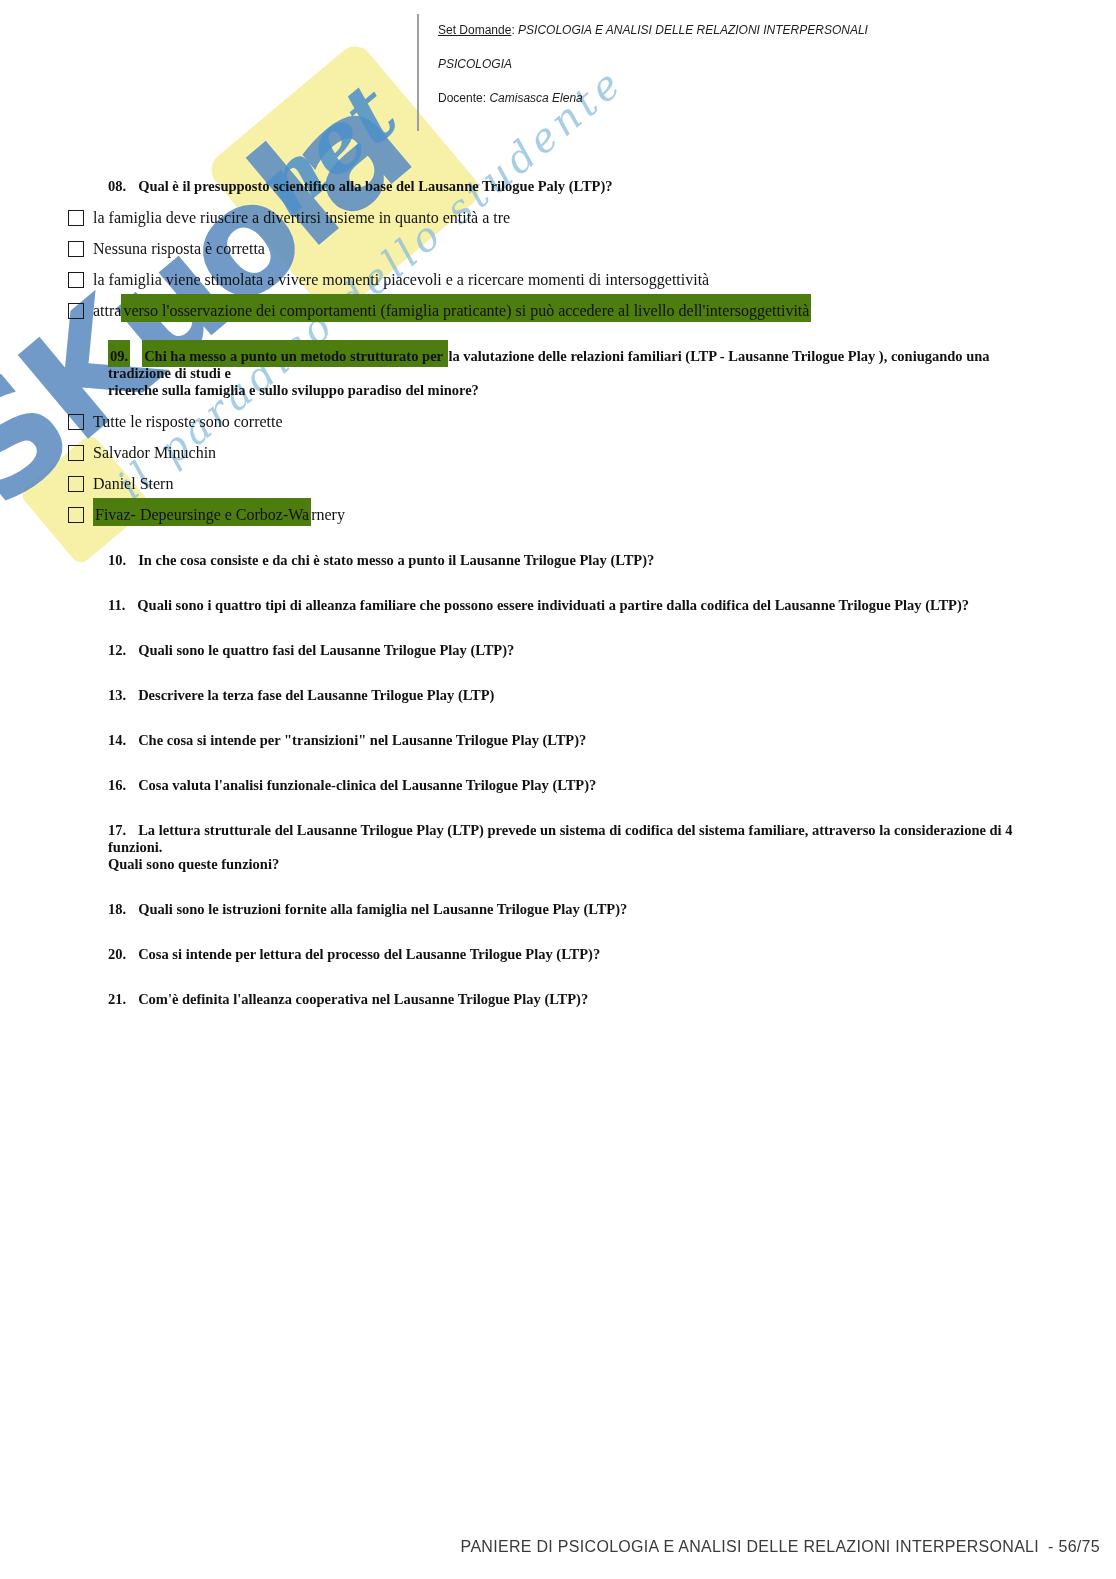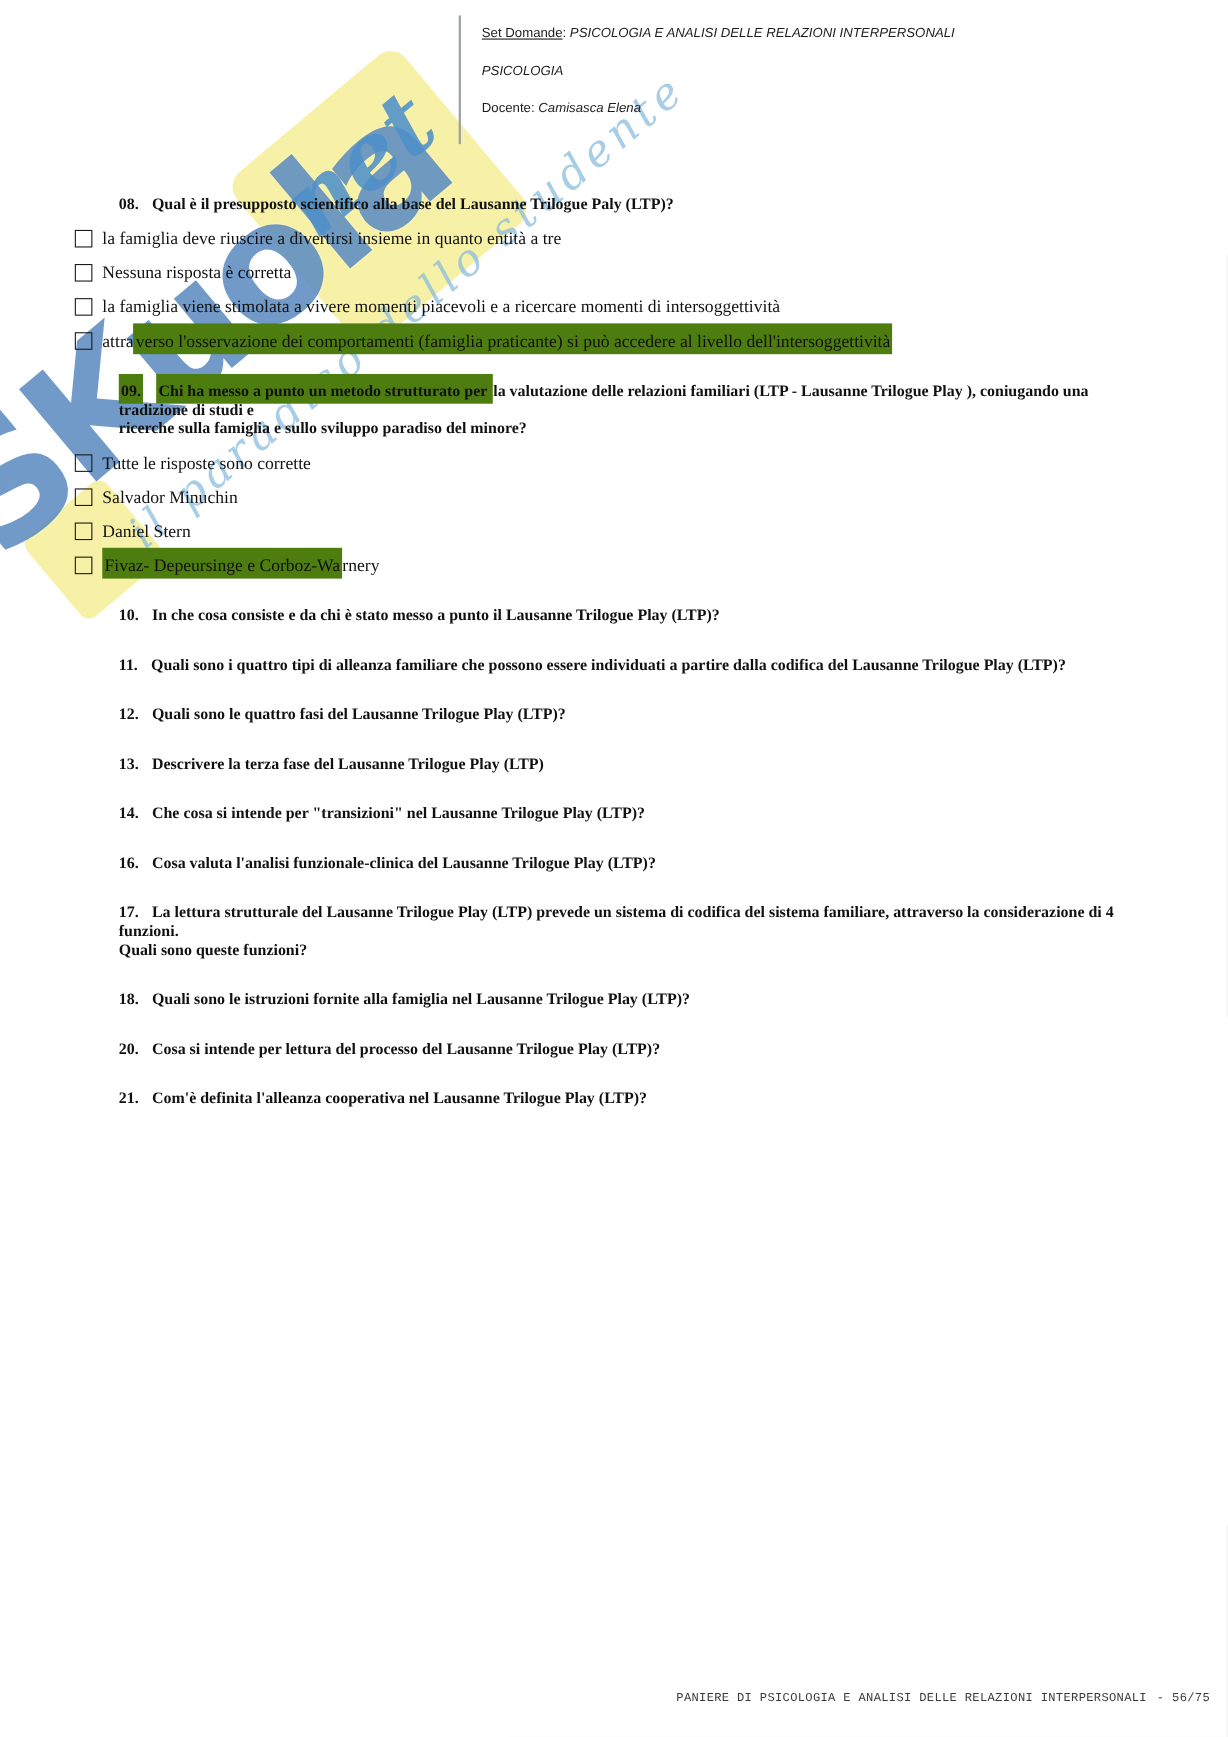--- a/index.html
+++ b/index.html
@@ -64,21 +64,21 @@
   .checkbox {
     display:inline-block; width:14px; height:14px;
     border:1.7px solid #1a1a1a; background:transparent;
     margin-right:9px; vertical-align:-3px;
   }
   .hl { background:#4d7c0f; padding:8px 2px 3px 2px; }
 
   
   .footer {
     position:absolute; right:16px; top:1538px; z-index:1;
-    font-family:Liberation Mono, monospace; font-size:11px;
+    font-family:Liberation Sans, sans-serif; font-size:16px;
     color:#3a3a3a; letter-spacing:0.3px;
   }
   .footer .page-num { margin-left:9px; }
 </style>
 </head>
 <body>
 
 <div class="page">
 
   <div class="watermark">

